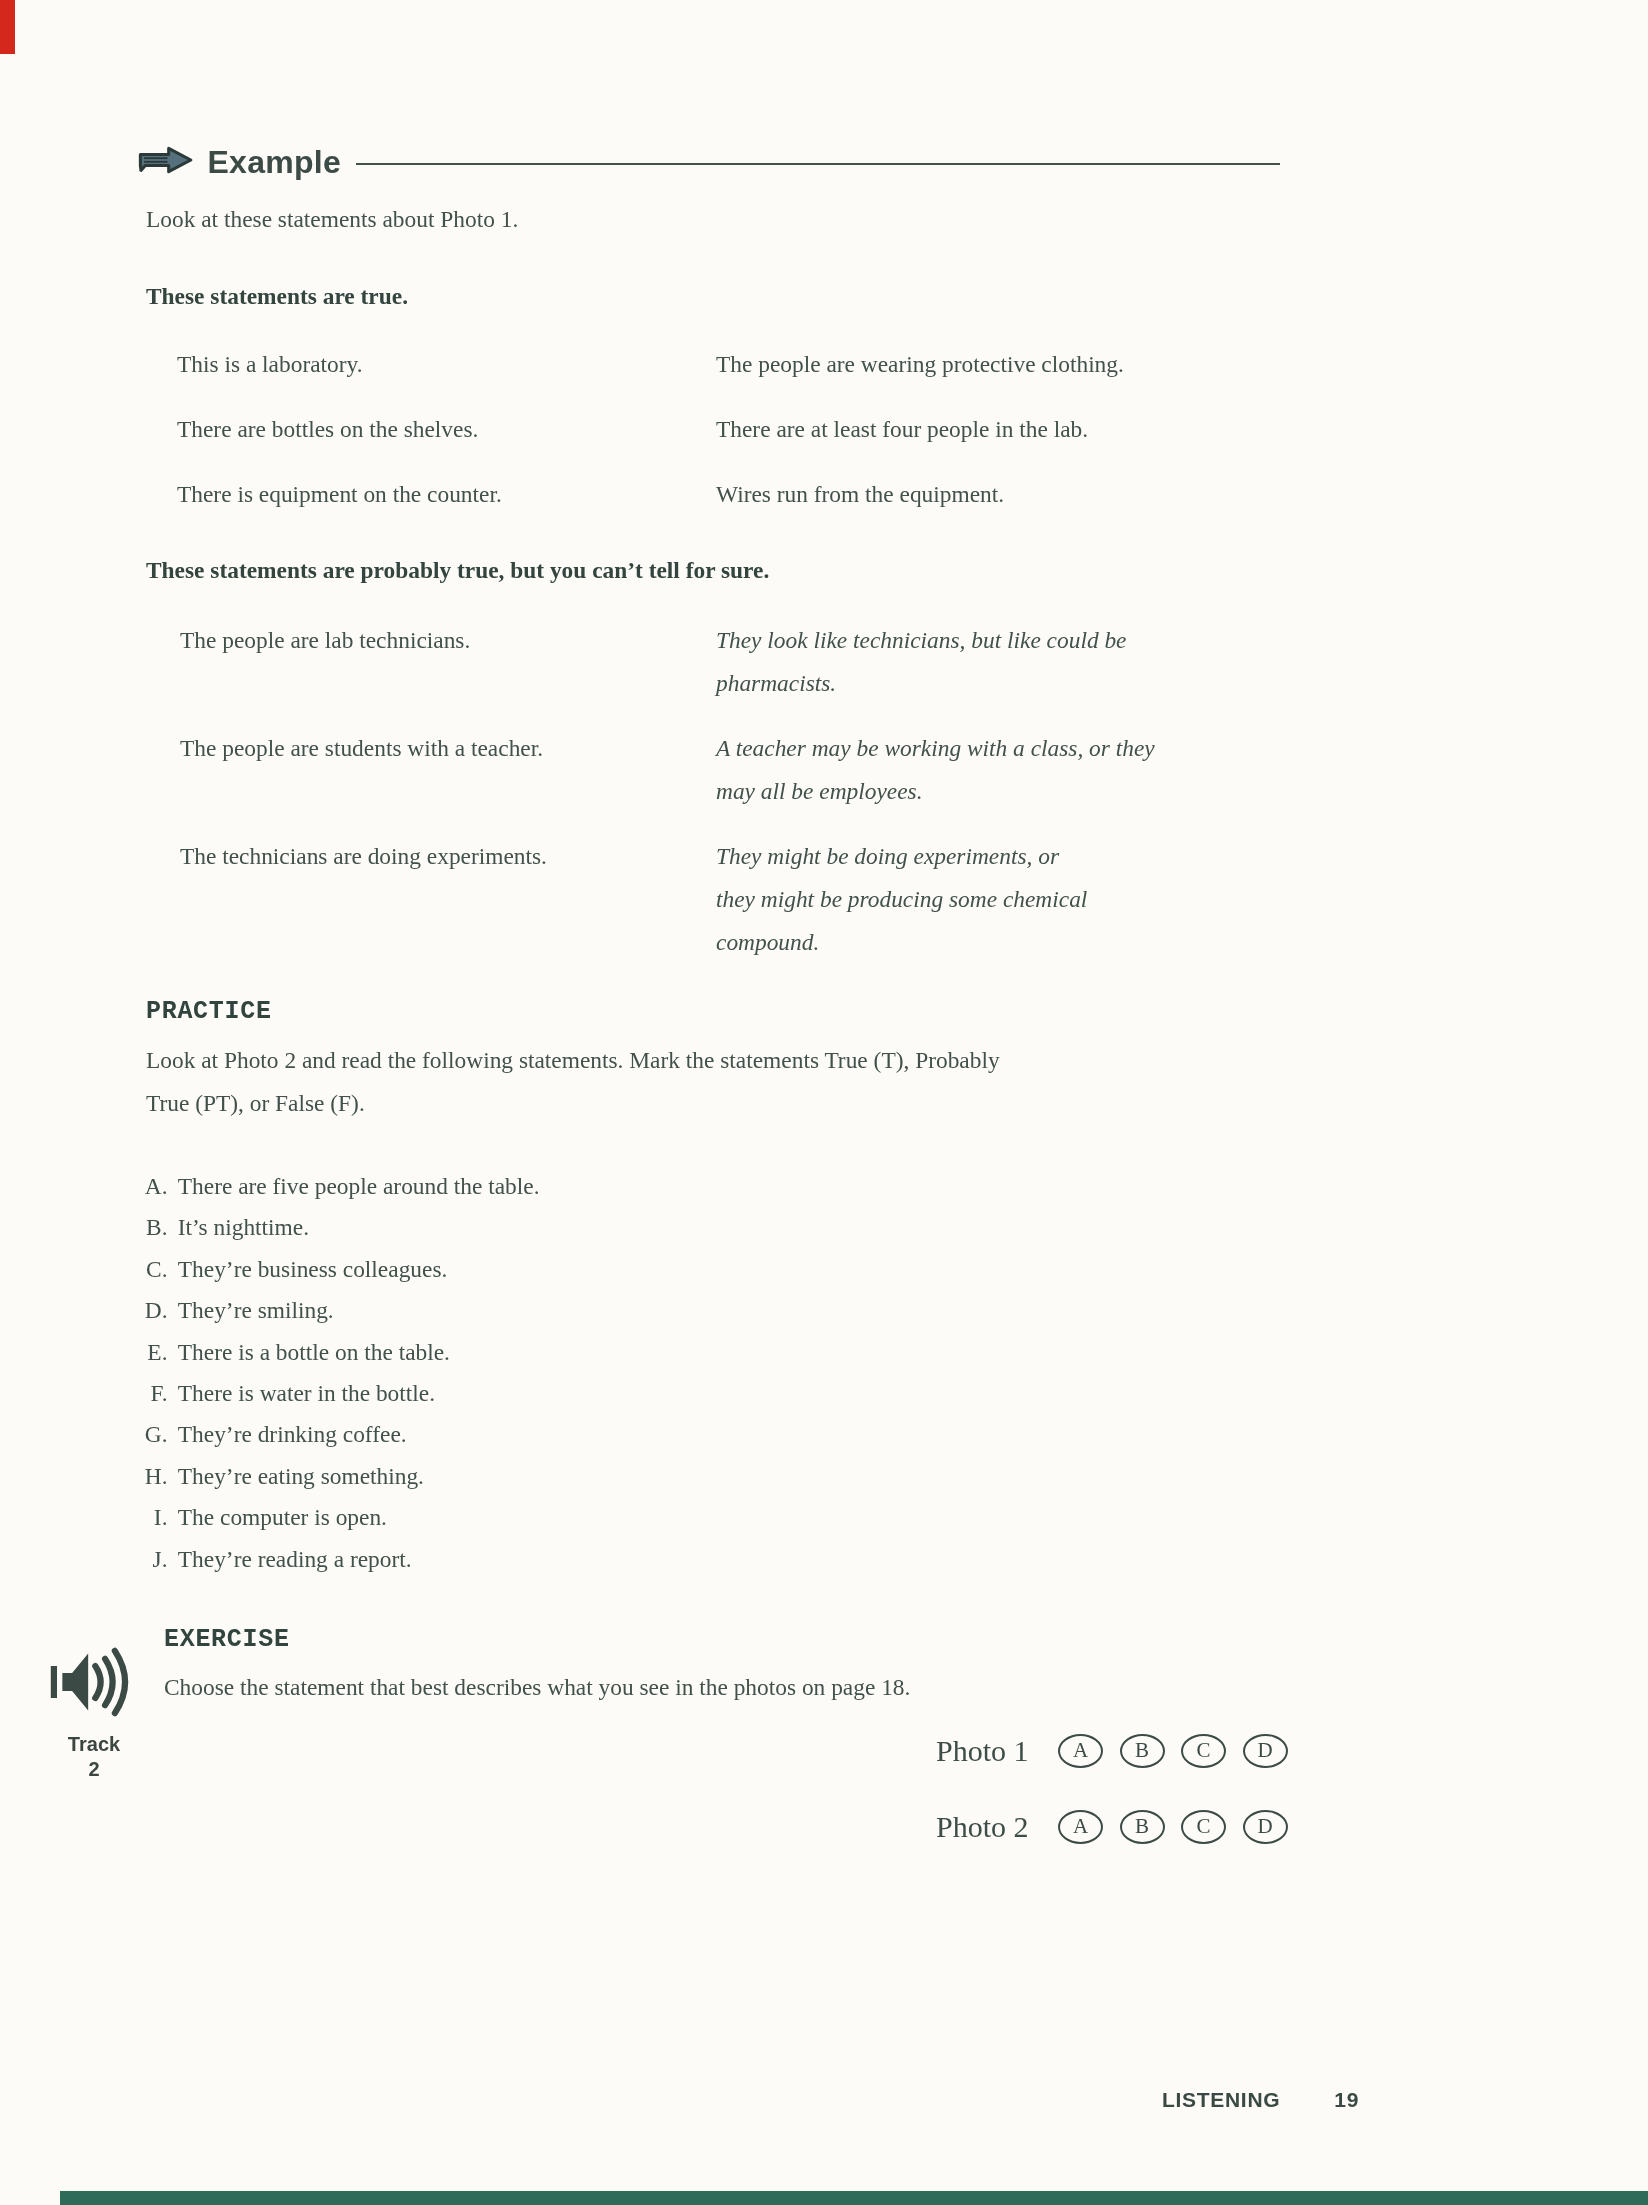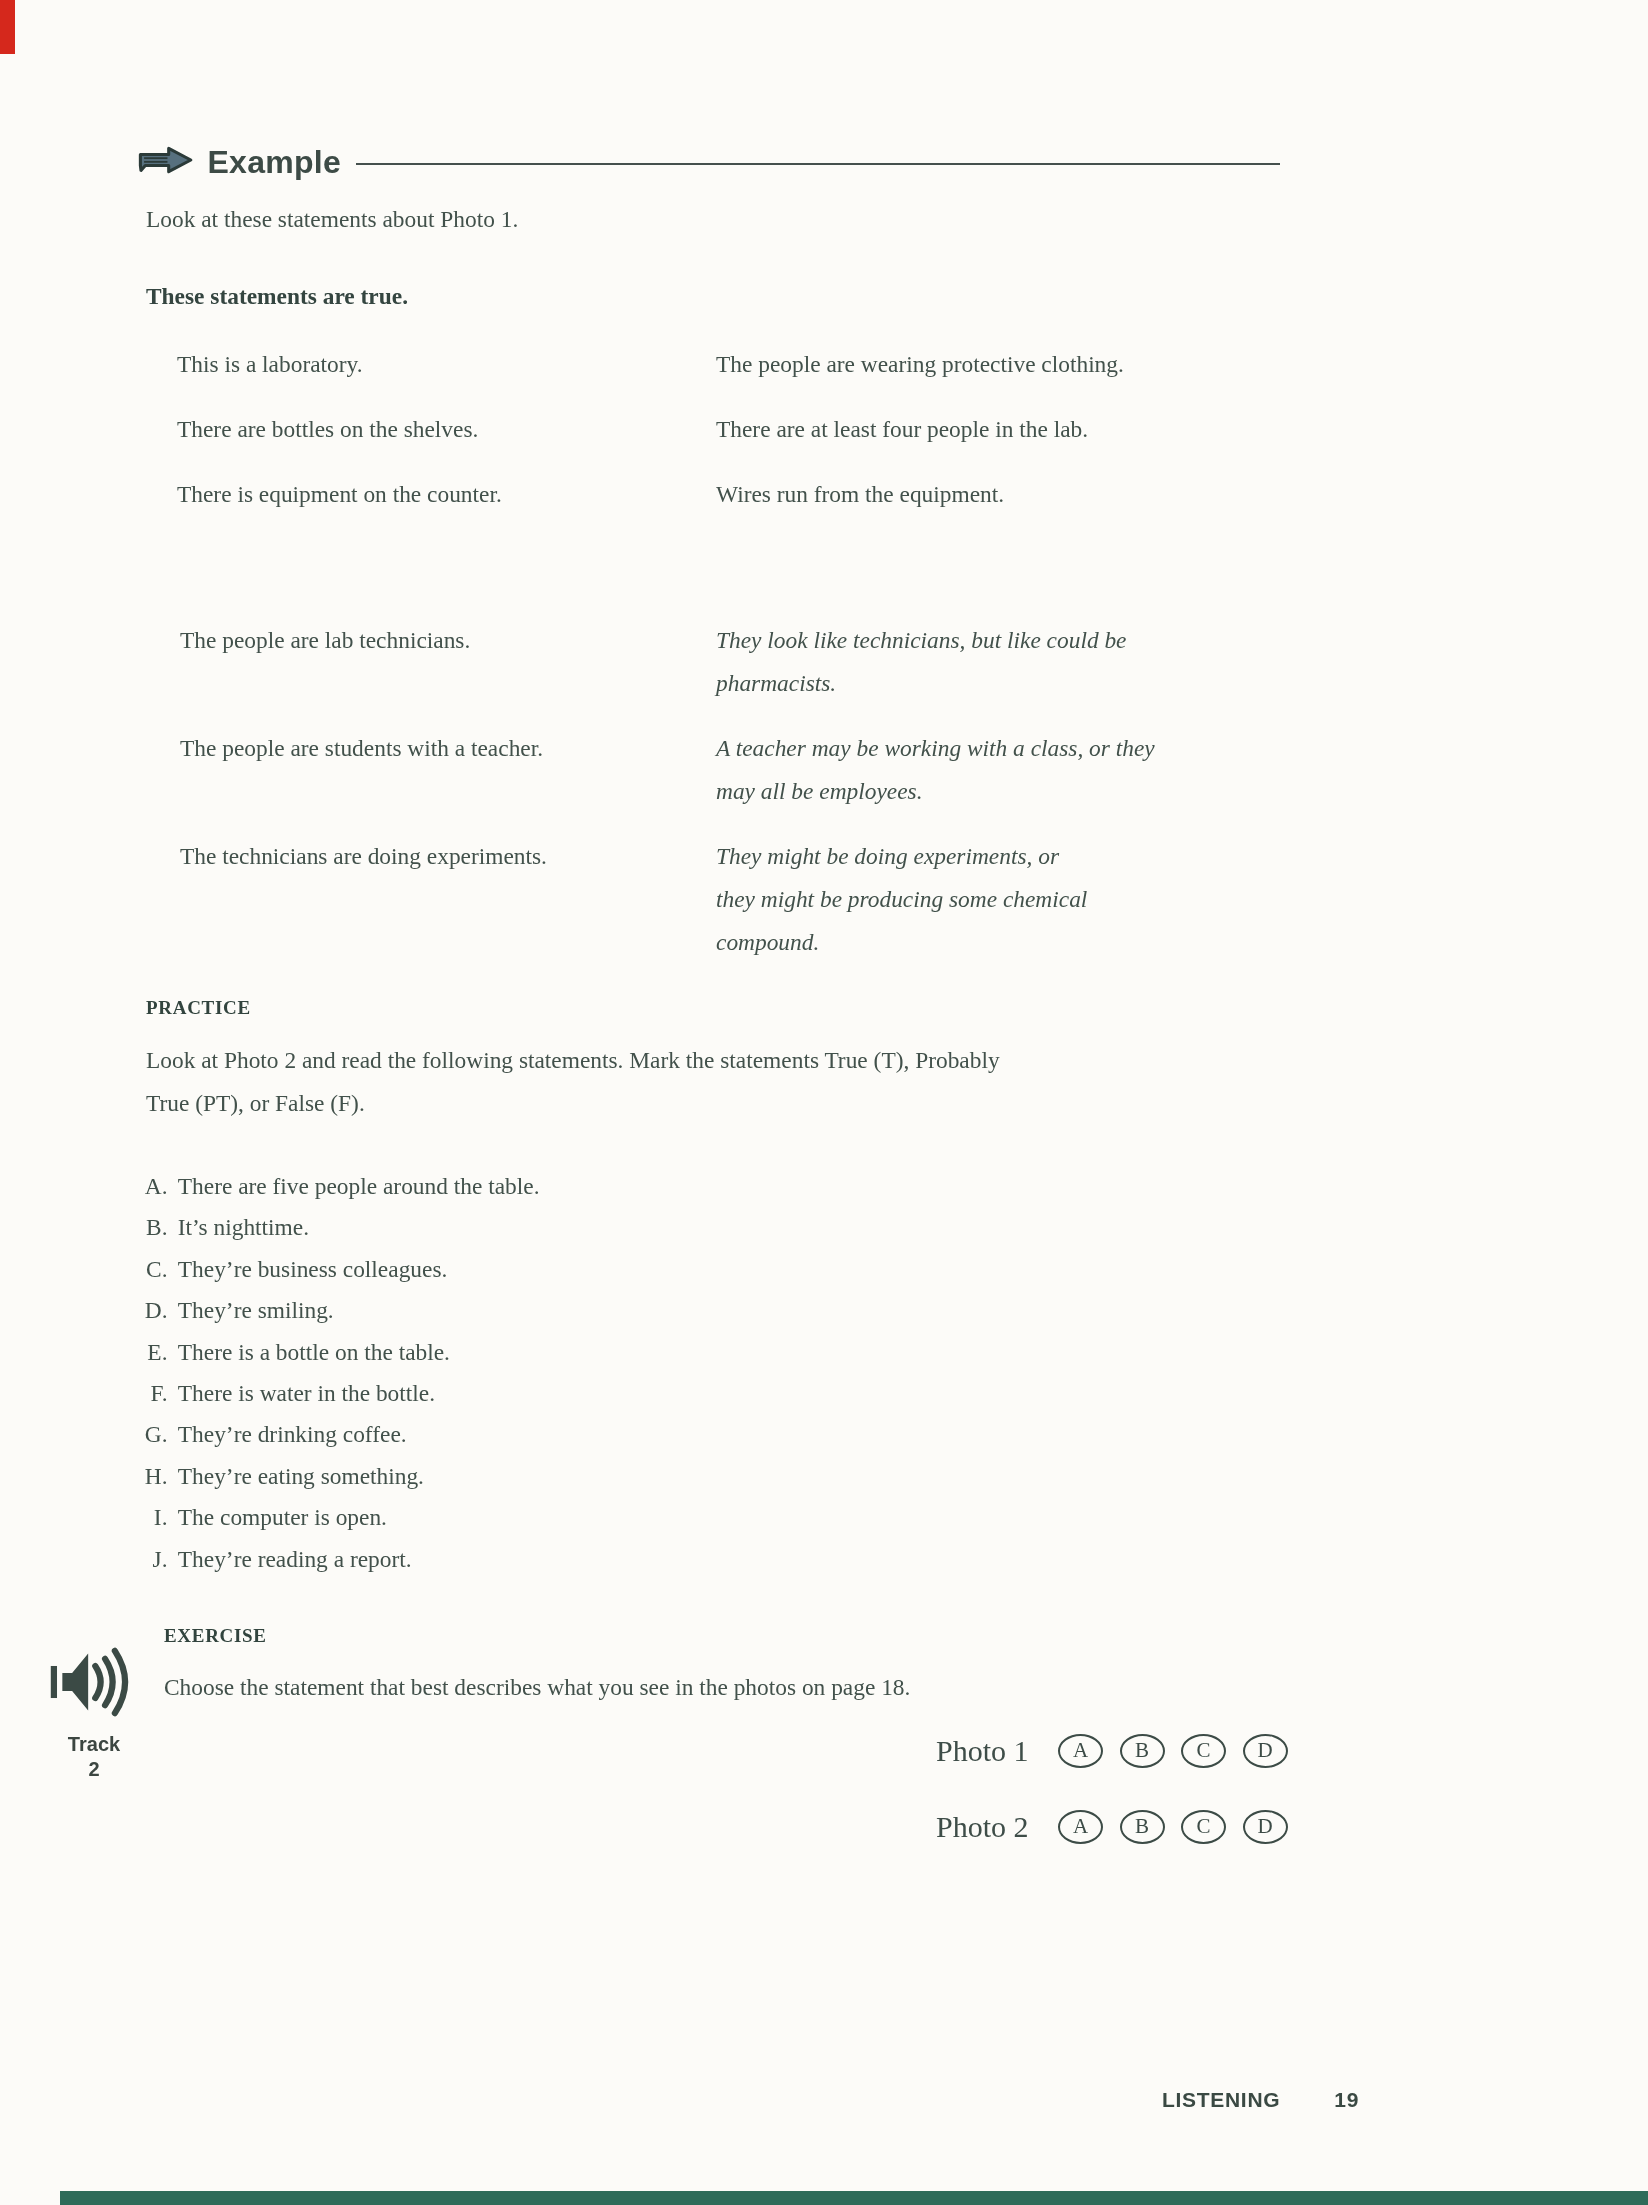--- a/index.html
+++ b/index.html
@@ -34,21 +34,21 @@
   .true-grid p{margin:0;font-size:23.4px;}
 
   .ptrue-heading{position:absolute;left:146px;top:557px;}
   .ptrue-grid{
     position:absolute;left:180px;top:619px;
     display:grid;grid-template-columns:536px 646px;
   }
   .stmt{font-size:23.4px;line-height:43px;margin:0;}
   .expl{font-style:italic;font-size:23.4px;line-height:43px;margin:0 0 22px 0;white-space:pre-line;}
 
-  .minihead{font-size:19px;font-weight:bold;color:#32443e;letter-spacing:0.7px;margin:0;}
+  .minihead{font-size:25px;font-weight:bold;color:#32443e;letter-spacing:0.7px;margin:0;font-family:Liberation Mono, monospace;}
   .practice-heading{position:absolute;left:146px;top:997px;}
   .para{font-size:23.4px;line-height:43px;margin:0;}
   .practice-instructions{position:absolute;left:146px;top:1039px;width:1224px;white-space:pre-line;}
 
   .plist{position:absolute;left:140px;top:1173px;list-style:none;margin:0;padding:0;}
   .plist li{display:flex;margin-bottom:14.4px;font-size:23.4px;}
   .plet{width:27.5px;text-align:right;flex:none;}
   .ptext{margin-left:10.3px;}
 
   .speaker-icon{position:absolute;left:49px;top:1631px;width:89px;height:102px;}
@@ -102,20 +102,21 @@
 
   <div class="true-grid">
     <p>This is a laboratory.</p>
     <p>The people are wearing protective clothing.</p>
     <p>There are bottles on the shelves.</p>
     <p>There are at least four people in the lab.</p>
     <p>There is equipment on the counter.</p>
     <p>Wires run from the equipment.</p>
   </div>
 
+  <h2 class="sect ptrue-heading">These statements are probably true, but you can’t tell for sure.</h2>
 
   <div class="ptrue-grid">
     <p class="stmt">The people are lab technicians.</p>
     <p class="expl">They look like technicians, but like could be
 pharmacists.</p>
     <p class="stmt">The people are students with a teacher.</p>
     <p class="expl">A teacher may be working with a class, or they
 may all be employees.</p>
     <p class="stmt">The technicians are doing experiments.</p>
     <p class="expl">They might be doing experiments, or

